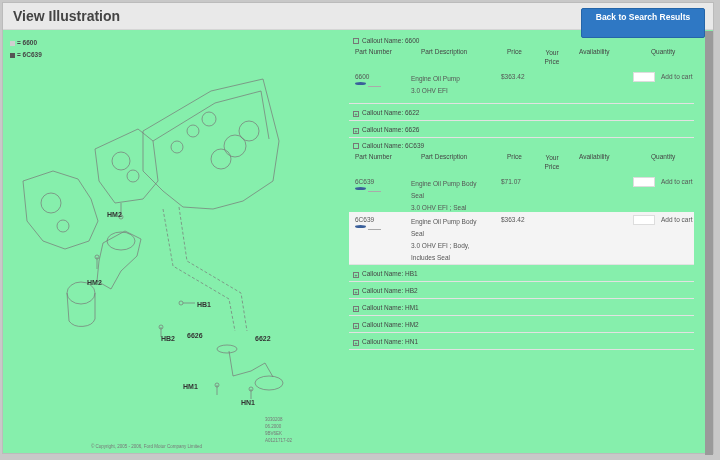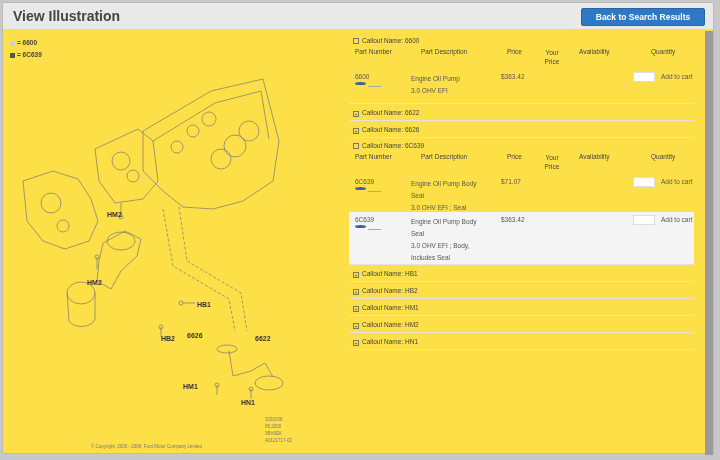--- a/index.html
+++ b/index.html
@@ -1,21 +1,21 @@
 <!DOCTYPE html>
 <html><head>
 <meta charset="utf-8">
 <style>
   * { box-sizing: border-box; margin: 0; padding: 0; }
   html, body { width: 720px; height: 460px; overflow: hidden; background: #c8c8c8; }
   body { font-family: "Liberation Sans", sans-serif; color: #333; }
-  .frame { position: absolute; left: 2px; top: 2px; width: 712px; height: 452px; background: #fde047; border: 1px solid #bbb; }
+  .frame { position: absolute; left: 2px; top: 2px; width: 712px; height: 452px; background: #86efac; border: 1px solid #bbb; }
   .header { height: 27px; background: #e9e9e9; border-bottom: 1px solid #d5d5d5; position: relative; }
   .header h1 { position: absolute; left: 10px; top: 5px; font-size: 14px; font-weight: bold; color: #444; }
-  .back-btn { position: absolute; right: 8px; top: 5px; width: 124px; height: 18px; background: #2f78c4; border: 1px solid #2565a8; border-radius: 2px; color: #fff; font-size: 8.5px; font-weight: bold; text-align: center; line-height: 16px; cursor: pointer; }
+  .back-btn { position: absolute; right: 8px; top: 5px; width: 124px; height: 30px; background: #2f78c4; border: 1px solid #2565a8; border-radius: 2px; color: #fff; font-size: 8.5px; font-weight: bold; text-align: center; line-height: 16px; cursor: pointer; }
   .left { position: absolute; left: 0; top: 28px; width: 340px; height: 422px; }
   .legend { position: absolute; left: 7px; top: 6px; font-size: 6.5px; font-weight: bold; color: #444; line-height: 12px; }
   .legend .sw { display: inline-block; width: 5px; height: 5px; margin-right: 2px; vertical-align: middle; }
   .illus { position: absolute; left: 0; top: 0; width: 340px; height: 422px; }
   .copyright { position: absolute; left: 88px; top: 413px; font-size: 4.5px; color: #777; }
   .stamp { position: absolute; left: 262px; top: 385px; font-size: 4.5px; color: #777; line-height: 7px; text-align: left; }
   .right { position: absolute; left: 346px; top: 30px; width: 345px; height: 420px; }
   .scrollbar { position: absolute; right: 0; top: 28px; width: 8px; height: 424px; background: #9a9a9a; }
   .callout { border-bottom: 1px solid #e2e2e2; padding: 3px 0 3px 4px; font-size: 6.5px; color: #444; height: 17px; line-height: 11px; }
   .callout .toggle { display: inline-block; width: 6px; height: 6px; border: 1px solid #777; margin-right: 3px; vertical-align: -1px; font-size: 5px; line-height: 4px; text-align: center; color: #555; }

